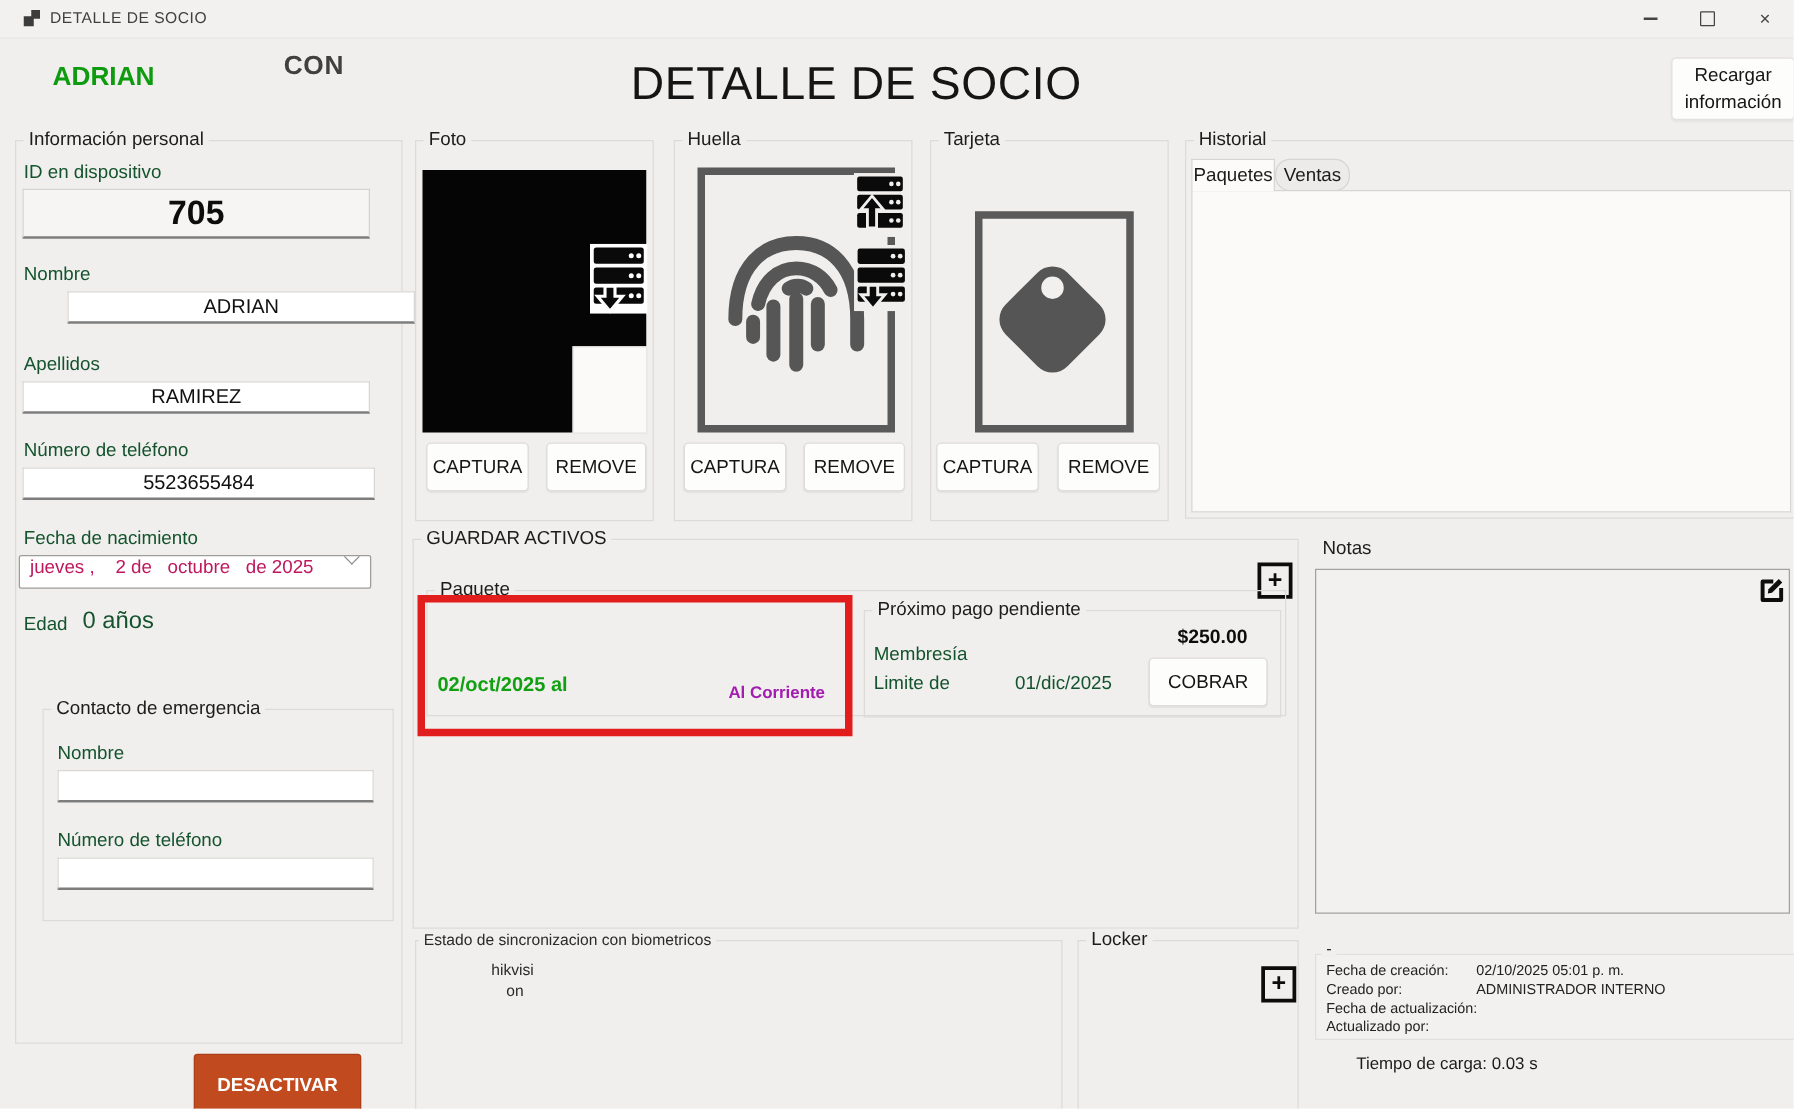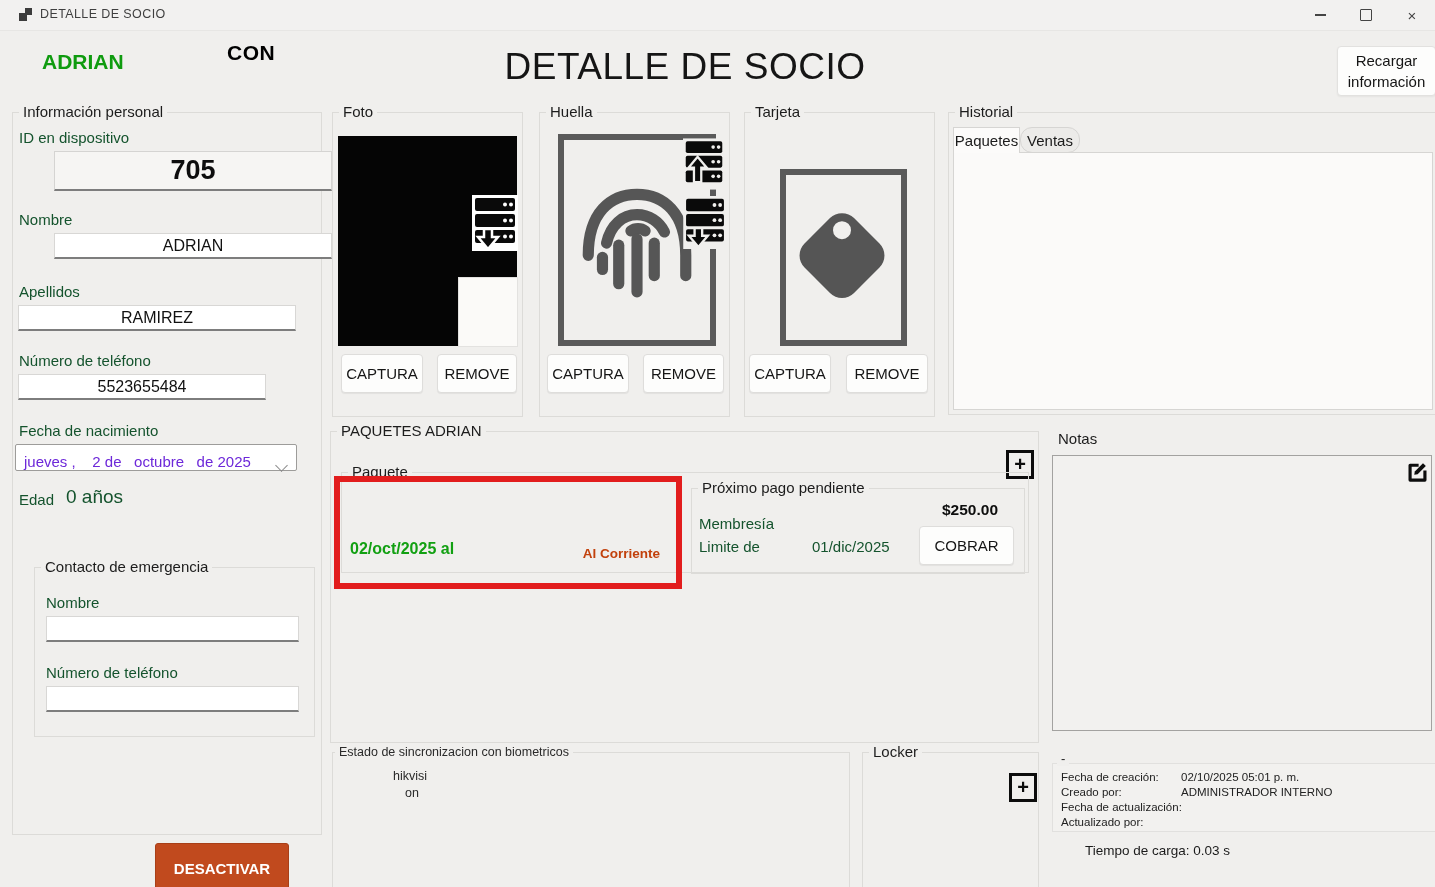--- a/index.html
+++ b/index.html
@@ -11,37 +11,37 @@
   .appicon .sq1{position:absolute;left:0;top:5px;width:8px;height:8px;background:#3c3c3c;}
   .appicon .sq2{position:absolute;left:6px;top:0;width:7px;height:7px;background:#3c3c3c;}
   .wtitle{position:absolute;left:40px;top:7px;font-size:12.5px;color:#3f3f3f;letter-spacing:.4px;}
   .winbtn{position:absolute;top:0;width:46px;height:30px;display:flex;align-items:center;justify-content:center;color:#333;}
   .minbar{width:11px;height:1.5px;background:#444;}
   .maxbox{width:10px;height:10px;border:1.2px solid #444;border-radius:1px;}
   .closex{font-size:15px;line-height:1;color:#444;}
 
   
   .status{position:absolute;left:42px;top:50px;font-size:21px;font-weight:700;color:#0f9b0f;}
-  .conlbl{position:absolute;left:227px;top:41px;font-size:21px;font-weight:700;color:#000000;letter-spacing:.5px;}
+  .conlbl{position:absolute;left:227px;top:41px;font-size:21px;font-weight:700;color:#404040;letter-spacing:.5px;}
   .pagetitle{position:absolute;left:0;top:46px;width:1370px;text-align:center;font-size:37px;color:#151515;letter-spacing:.5px;}
   .reloadbtn{position:absolute;left:1337px;top:46px;width:97px;height:48px;background:#fdfdfc;border:1px solid #e2e1df;border-radius:4px;font-size:15px;color:#151515;display:flex;align-items:center;justify-content:center;text-align:center;line-height:1.4;box-shadow:0 1px 2px rgba(0,0,0,.05);}
 
   
   .group{position:absolute;border:1px solid #dcdbd8;}
   .glabel{position:absolute;top:-10px;left:6px;background:#f0efed;padding:0 4px;font-size:15px;color:#1c1c1c;white-space:nowrap;}
   .lbl{position:absolute;font-size:15px;color:#14532d;white-space:nowrap;}
   .tb{position:absolute;background:#fff;border:1px solid #d8d7d5;border-bottom:2px solid #7d7d7d;font-size:16px;text-align:center;font-family:inherit;color:#111;padding:0;outline:none;box-sizing:border-box;}
   .btn{position:absolute;background:#fdfdfc;border:1px solid #dedddb;border-radius:4px;font-size:15px;color:#151515;display:flex;align-items:center;justify-content:center;box-shadow:0 1px 1px rgba(0,0,0,.06);font-family:inherit;}
   .plusbtn{position:absolute;width:22px;height:22px;border:3px solid #0c0c0c;background:transparent;display:flex;align-items:center;justify-content:center;font-size:20px;font-weight:700;color:#0c0c0c;line-height:1;padding-bottom:1px;box-sizing:content-box;}
 
   
   .idbox{position:absolute;background:#f6f5f3;border:1px solid #d5d4d2;border-bottom:2px solid #7d7d7d;display:flex;align-items:center;justify-content:center;font-size:27px;font-weight:700;color:#0d0d0d;box-sizing:border-box;}
 
   
-  .combo{position:absolute;background:#fff;border:1px solid #9d9c9a;border-radius:2px;display:flex;align-items:flex-end;font-size:15px;color:#6d28d9;box-sizing:border-box;}
+  .combo{position:absolute;background:#fff;border:1px solid #9d9c9a;border-radius:2px;display:flex;align-items:flex-start;font-size:15px;color:#be185d;box-sizing:border-box;}
   .combo .ctext{white-space:pre;padding-left:8px;flex:1;}
   .chev{width:8px;height:8px;border-right:1.6px solid #8a8a8a;border-bottom:1.6px solid #8a8a8a;transform:rotate(45deg);margin-right:10px;margin-top:-4px;}
 
   .greenbtn{background:#1d7d1d;border:1px solid #186a18;color:#fff;font-weight:700;border-radius:3px;}
   .orangebtn{background:#c14a1e;border:1px solid #a83f18;color:#fff;font-weight:700;border-radius:3px;}
 
   
   .photo{position:absolute;background:#050505;}
   .whitecorner{position:absolute;background:#fbfaf8;border:1px solid #e3e2e0;}
   .frame{position:absolute;border:6px solid #5a5a5a;}
@@ -49,21 +49,21 @@
   
   .tab{position:absolute;height:26px;display:flex;align-items:center;justify-content:center;font-size:15px;border:1px solid #d6d5d3;box-sizing:border-box;}
   .tab.active{background:#fcfbfa;border-bottom:none;z-index:2;}
   .tab.inactive{background:#ecebe9;}
   .tabpanel{position:absolute;background:#fbfaf9;border:1px solid #d6d5d3;}
 
   
   .redbox{position:absolute;border:6px solid #e21d1d;background:transparent;z-index:3;}
   .pkgname{position:absolute;left:0;top:26px;width:100%;text-align:center;font-size:16px;font-weight:700;color:#0d0d0d;}
   .pkgperiod{position:absolute;left:10px;top:58px;font-size:16px;font-weight:700;color:#12a012;}
-  .pkgstatus{position:absolute;right:16px;top:64px;font-size:13.5px;font-weight:700;color:#c2410c;}
+  .pkgstatus{position:absolute;right:16px;top:64px;font-size:13.5px;font-weight:700;color:#a21caf;}
   .amount{position:absolute;font-size:15.5px;font-weight:700;color:#0d0d0d;}
 
   
   .notesarea{position:absolute;background:#f2f1ef;border:1px solid #a3a2a0;resize:none;outline:none;font-family:inherit;box-sizing:border-box;}
   .editico{position:absolute;width:27px;height:27px;background:transparent;border:none;padding:0;}
 
   .small{font-size:12.5px;color:#2a2a2a;}
   .auditrow{position:absolute;font-size:11.5px;color:#222;white-space:nowrap;}
   .loadtime{position:absolute;left:1085px;top:843px;font-size:13.5px;color:#1b1b1b;}
 </style>
@@ -90,30 +90,30 @@
   </div>
 
   <div class="status">ADRIAN</div>
   <div class="conlbl">CON</div>
   <div class="pagetitle">DETALLE DE SOCIO</div>
   <div class="reloadbtn">Recargar información</div>
 
   <div class="group" style="left:12px;top:112px;width:308px;height:721px;">
     <span class="glabel">Información personal</span>
     <span class="lbl" style="left:6px;top:16px;">ID en dispositivo</span>
-    <div class="idbox" style="left:5px;top:38px;width:278px;height:40px;margin-left:36px;">705</div>
+    <div class="idbox" style="left:5px;top:38px;width:278px;height:40px;">705</div>
 
     <span class="lbl" style="left:6px;top:98px;">Nombre</span>
     <input class="tb" style="left: 5px; top: 120px; width: 278px; height: 26px; margin-left: 36px;" value="ADRIAN">
 
     <span class="lbl" style="left:6px;top:170px;">Apellidos</span>
     <input class="tb" style="left: 5px; top: 192px; width: 278px; height: 26px;" value="RAMIREZ">
 
     <span class="lbl" style="left:6px;top:239px;">Número de teléfono</span>
-    <input class="tb" style="left: 5px; top: 261px; width: 248px; height: 26px;" value="5523655484">
+    <input class="tb" style="left: 5px; top: 261px; width: 282px; height: 26px;" value="5523655484">
 
     <span class="lbl" style="left:6px;top:309px;">Fecha de nacimiento</span>
     <div class="combo" style="left:2px;top:331px;width:282px;height:27px;">
       <span class="ctext">jueves ,    2 de   octubre   de 2025</span>
       <span class="chev"></span>
     </div>
 
     <span class="lbl" style="left:6px;top:378px;">Edad</span>
     <span class="lbl" style="left:53px;top:373px;font-size:19px;">0 años</span>
 
@@ -211,21 +211,21 @@
   </div>
 
   <div class="group" style="left:948px;top:112px;width:486px;height:301px;">
     <span class="glabel">Historial</span>
     <div class="tab active" style="left:4px;top:14px;width:67px;">Paquetes</div>
     <div class="tab inactive" style="left:71px;top:14px;width:60px;border-radius:12px;">Ventas</div>
     <div class="tabpanel" style="left:4px;top:39px;width:478px;height:256px;"></div>
   </div>
 
   <div class="group" style="left:330px;top:431px;width:707px;height:310px;">
-    <span class="glabel">PAQUETES ADRIAN</span>
+    <span class="glabel">GUARDAR ACTIVOS</span>
     <div class="plusbtn" style="left:675px;top:18px;">
         <span>+</span>
       </div>
 
     <div class="group" style="left:10px;top:40px;width:686px;height:99px;">
       <span class="glabel">Paquete</span>
     </div>
 
     <div class="redbox" style="left:3px;top:44px;width:336px;height:101px;">
       <div class="pkgperiod">02/oct/2025 al</div>

